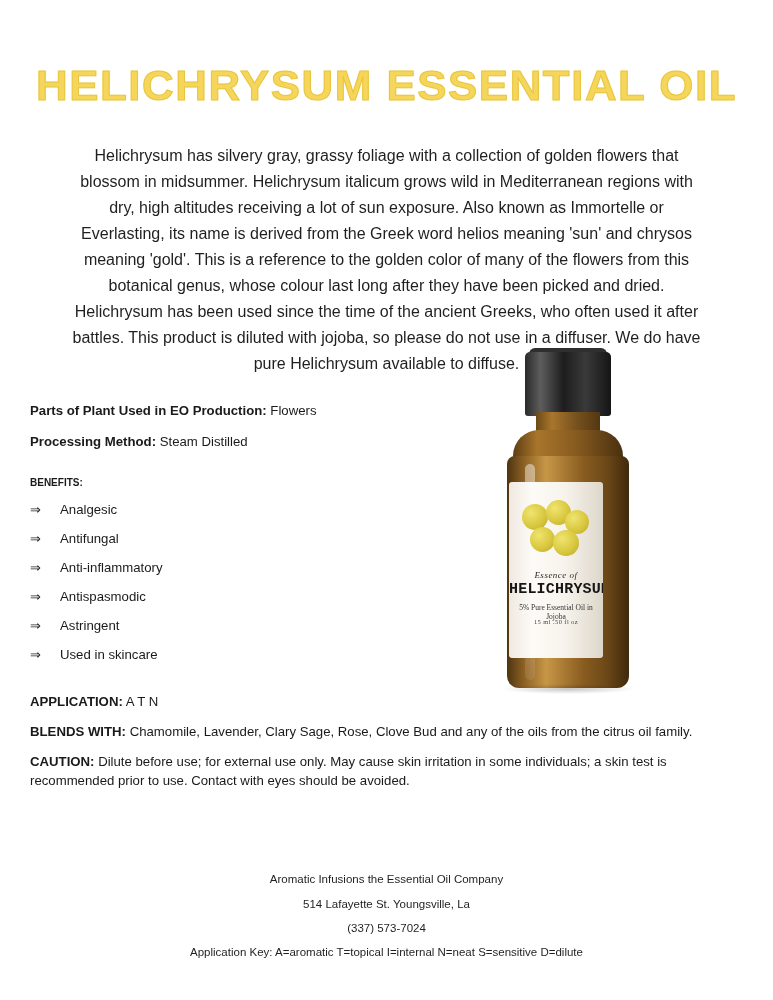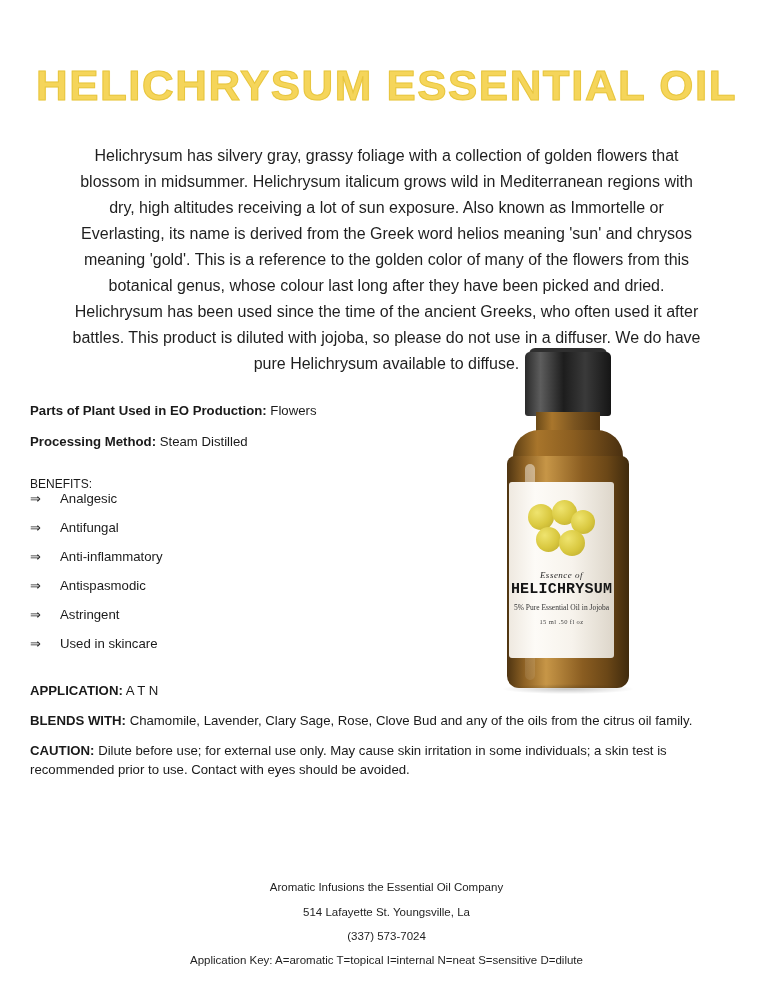--- a/index.html
+++ b/index.html
@@ -50,22 +50,23 @@
     line-height: 1.35;
   }
   .fact-row {
     margin-bottom: 13px;
   }
   .fact-label {
     font-weight: bold;
   }
   .benefits-heading {
     margin-top: 26px;
-    font-weight: normal;
-    font-size: 12px;
+    margin-bottom: 14px;
+    font-weight: bold;
+    font-size: 10px;
   }
   .benefit-list {
     list-style: none;
     margin: 0;
     padding: 0;
     font-size: 13.2px;
   }
   .benefit-item {
     display: flex;
     align-items: flex-start;
@@ -88,21 +89,21 @@
   .lower-row {
     margin-bottom: 10px;
   }
   .lower-label {
     font-weight: bold;
   }
   .footer {
     position: absolute;
     left: 0;
     right: 0;
-    bottom: 28px;
+    bottom: 36px;
     text-align: center;
     font-size: 11.5px;
     line-height: 2.1;
     color: #1f1f1f;
   }
   
   .bottle-wrap {
     position: absolute;
     right: 110px;
     top: 352px;
@@ -150,21 +151,21 @@
     top: 104px;
     width: 122px;
     height: 232px;
     background: linear-gradient(to right, #4e3411 0%, #8d6124 14%, #c79647 32%, #8a5d21 62%, #6b4717 82%, #3f2a0d 100%);
     border-radius: 8px 8px 12px 12px;
   }
   .label {
     position: absolute;
     left: 36px;
     top: 130px;
-    width: 105px;
+    width: 94px;
     height: 176px;
     background: linear-gradient(to right, #efe9e0 0%, #fdfbf7 25%, #f7f3ec 60%, #ddd6ca 100%);
     border-radius: 3px;
     overflow: hidden;
   }
   .label-flowers {
     position: absolute;
     left: 50%;
     top: 18px;
     transform: translateX(-50%);

